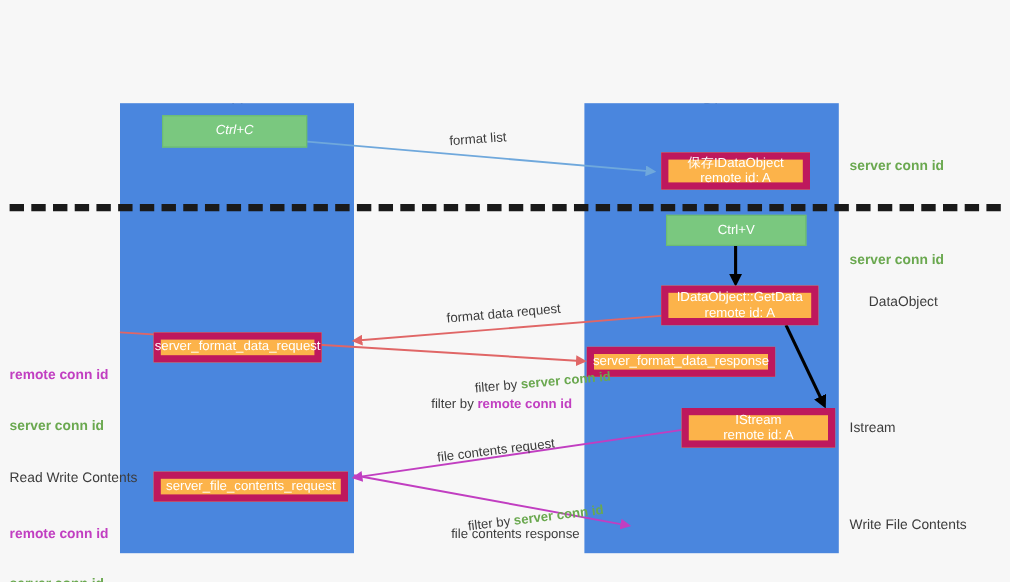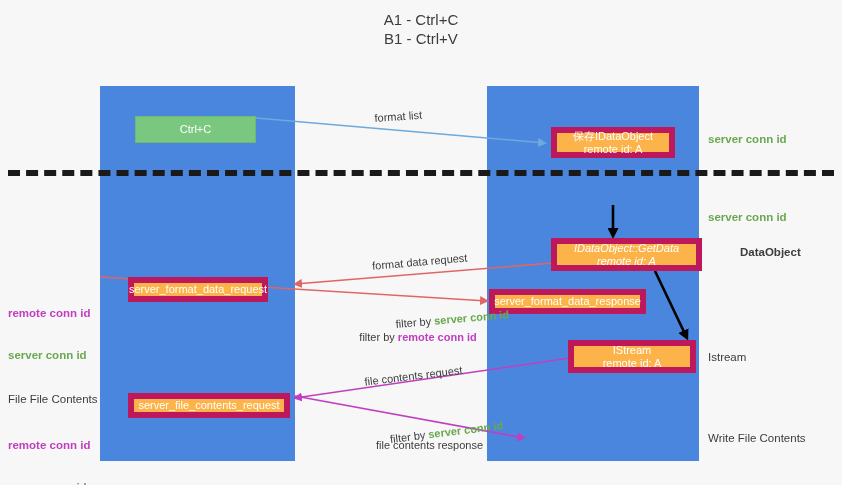--- a/index.html
+++ b/index.html
@@ -66,22 +66,20 @@
   .arrow-label .hl-magenta{color:#c13ec1;font-weight:bold;}
 
   svg.overlay{position:absolute;left:0;top:0;width:842px;height:485px;
     pointer-events:none;overflow:visible;}
 </style>
 </head>
 <body>
 
 <div id="stage">
 
-  <div class="title">A1 - Ctrl+C
-B1 - Ctrl+V</div>
 
   <div class="col-head" style="left:100px;top:59px;width:195px;">
     <div>A1</div>
     <div>remote</div>
   </div>
 
   <div class="col-head" style="left:487px;top:59px;width:212px;">
     <div>B1</div>
     <div>connection</div>
   </div>
@@ -115,55 +113,56 @@
 
     <line x1="100" y1="277" x2="487" y2="301" stroke="#e06666" stroke-width="1.6" marker-end="url(#ah-red)"></line>
 
     <line x1="570" y1="358" x2="295" y2="398" stroke="#c13ec1" stroke-width="1.6" marker-end="url(#ah-magenta)"></line>
 
     <line x1="295" y1="396" x2="524" y2="438" stroke="#c13ec1" stroke-width="1.6" marker-end="url(#ah-magenta)"></line>
   </svg>
 
   <div class="dash-sep"></div>
 
-  <div class="box green" style="left:135px;top:116px;width:121px;height:27px;">Ctrl+C</div>
+  <div class="box green" style="left:135px;top:96px;width:121px;height:27px;font-style:italic;">Ctrl+C</div>
 
   <div class="box orange" style="left:551px;top:127px;width:124px;height:31px;">保存IDataObject
 remote id: A</div>
 
+  <div class="box green" style="left:555px;top:179px;width:117px;height:26px;">Ctrl+V</div>
 
-  <div class="box orange" style="left:551px;top:238px;width:151px;height:33px;font-style:italic;">IDataObject::GetData
+  <div class="box orange" style="left:551px;top:238px;width:131px;height:33px;">IDataObject::GetData
 remote id: A</div>
 
   <div class="box orange" style="left:128px;top:277px;width:140px;height:25px;">server_format_data_request</div>
 
   <div class="box orange" style="left:489px;top:289px;width:157px;height:25px;text-align:center;">server_format_data_response</div>
 
   <div class="box orange" style="left:568px;top:340px;width:128px;height:33px;">IStream
 remote id: A</div>
 
   <div class="box orange" style="left:128px;top:393px;width:162px;height:25px;">server_file_contents_request</div>
 
 
   <div class="conn-block conn-green" style="left:708px;top:132px;">server conn id</div>
 
   <div class="conn-block conn-green" style="left:708px;top:210px;">server conn id</div>
 
-  <div class="side-label" style="left:740px;top:245px;font-weight:bold;">DataObject</div>
+  <div class="side-label" style="left:724px;top:245px;">DataObject</div>
 
   <div class="side-label" style="left:708px;top:350px;">Istream</div>
 
   <div class="side-label" style="left:708px;top:431px;">Write File Contents</div>
 
   <div style="position:absolute;left:8px;top:278px;font-size:11.5px;line-height:14px;font-weight:bold;white-space:pre;">
     <div class="conn-magenta">remote conn id</div>
     <div class="conn-green">server conn id</div>
   </div>
 
-  <div class="side-label" style="left:8px;top:392px;">File File Contents</div>
+  <div class="side-label" style="left:8px;top:392px;">Read Write Contents</div>
 
   <div style="position:absolute;left:8px;top:410px;font-size:11.5px;line-height:14px;font-weight:bold;white-space:pre;">
     <div class="conn-magenta">remote conn id</div>
     <div class="conn-green">server conn id</div>
   </div>
 
   <div class="arrow-label" style="left:374px;top:111px;transform:rotate(-4deg);transform-origin:left top;">format list</div>
 
   <div class="arrow-label" style="left:369px;top:229px;transform:rotate(-5deg);transform-origin:left top;">
     <div>format data request</div>

